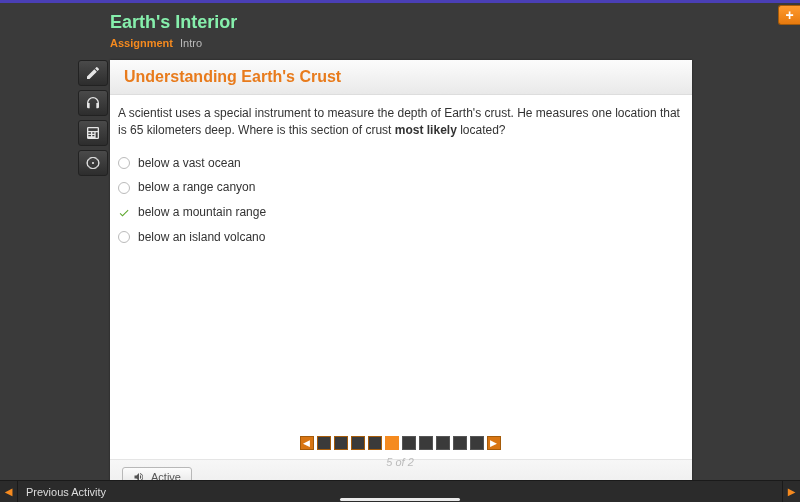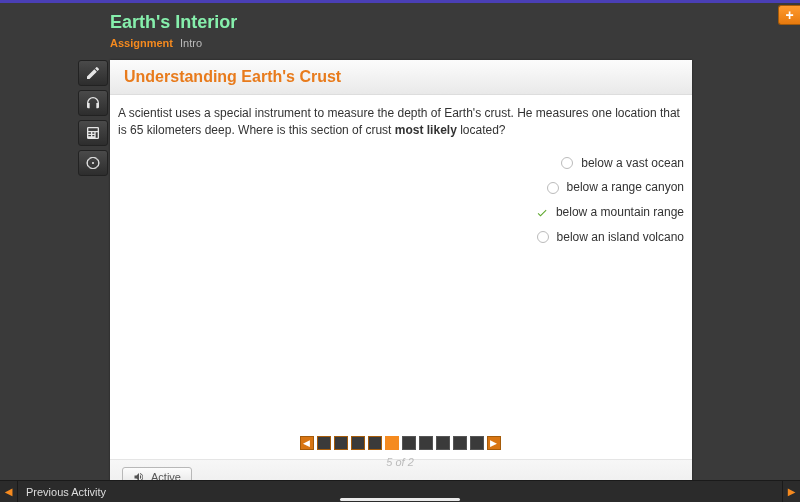--- a/index.html
+++ b/index.html
@@ -52,21 +52,21 @@
     background: linear-gradient(#fcfcfc,#e9e9e9);
     border-bottom: 1px solid #ddd;
     padding: 8px 14px;
     color: #e87b1c; font-size: 16px; font-weight: bold;
   }
   .panel-body { padding: 10px 8px; font-size: 12px; line-height: 1.4; flex: 1; }
   .question strong { font-weight: bold; }
   .choices { margin-top: 12px; }
   .choice {
     display: flex; align-items: center; gap: 8px;
-    padding: 4px 0; cursor: pointer; justify-content: flex-end;
+    padding: 4px 0; cursor: pointer;
   }
   .radio {
     width: 12px; height: 12px; border: 1px solid #bbb; border-radius: 50%;
     display: inline-flex; align-items: center; justify-content: center;
     flex-shrink: 0;
   }
   .choice.selected .radio { border: none; }
   .choice.selected .radio svg { width: 14px; height: 14px; }
   .panel-footer {
     border-top: 1px solid #e5e5e5;

